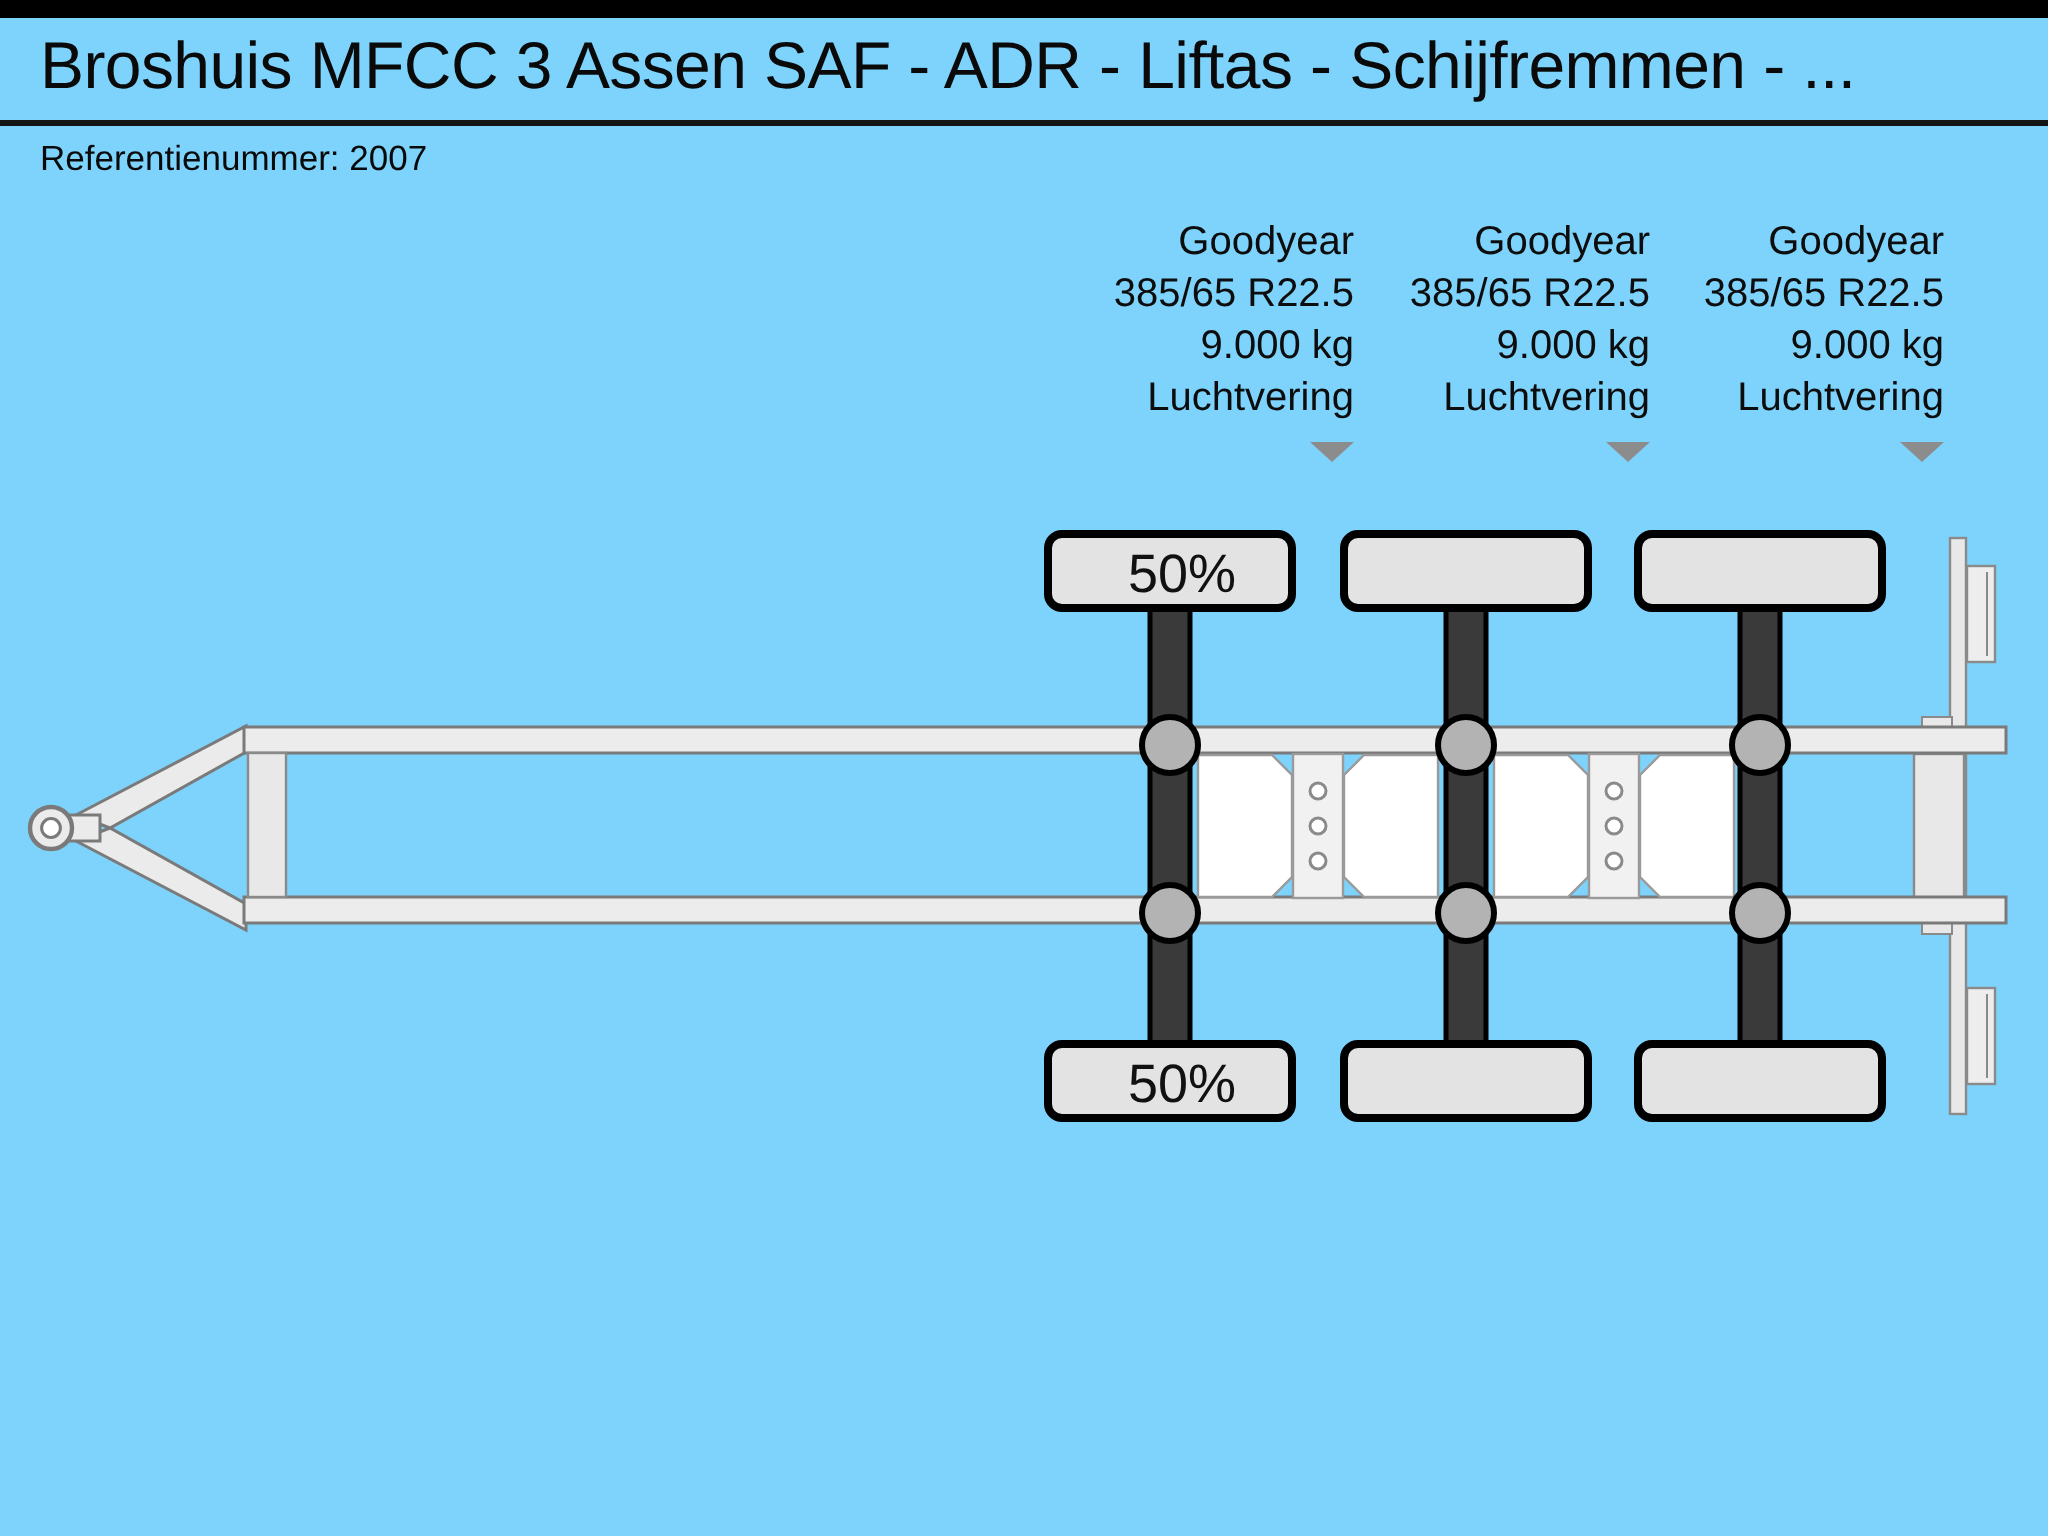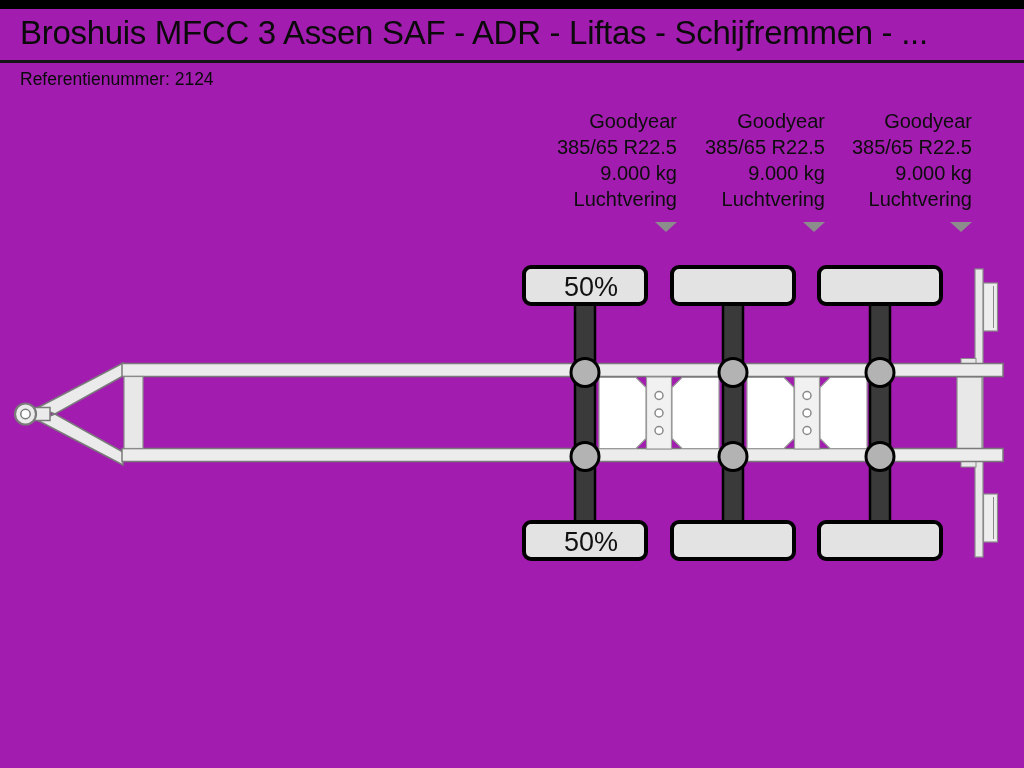--- a/index.html
+++ b/index.html
@@ -1,16 +1,16 @@
 <!DOCTYPE html>
 <html><head>
 <meta charset="utf-8">
 <style>
   html,body{margin:0;padding:0;background:#ffffff;}
-  .page{position:relative;width:1024px;height:768px;background:#a21caf;overflow:hidden;
+  .page{position:relative;width:1024px;height:768px;background:#7dd3fc;overflow:hidden;
         font-family:"Liberation Sans",sans-serif;color:#0a0a0a;}
   .top-bar{position:absolute;left:0;top:0;width:1024px;height:9px;background:#000000;}
   .title{position:absolute;left:20px;top:14px;width:1000px;font-size:33px;line-height:38px;
          font-weight:400;letter-spacing:-0.3px;white-space:nowrap;color:#0a0a0a;}
   .divider{position:absolute;left:0;top:60px;width:1024px;height:3px;background:#151515;}
   .ref-line{position:absolute;left:20px;top:69px;font-size:17.5px;line-height:20px;color:#0a0a0a;}
   .spec-col{position:absolute;top:108px;width:184px;text-align:right;font-size:20px;
             line-height:26px;color:#0d0d0d;}
   .col-1{left:493px}.col-2{left:641px}.col-3{left:788px}
   .arrow-down{display:inline-block;width:0;height:0;border-left:11px solid transparent;
@@ -24,21 +24,21 @@
 <div class="page">
 
   <div class="top-bar"></div>
 
   <div class="title">Broshuis MFCC 3 Assen SAF - ADR - Liftas - Schijfremmen - ...</div>
 
   <div class="divider"></div>
 
   <div class="ref-line">
     <span>Referentienummer:</span>
-    <span>2124</span>
+    <span>2007</span>
   </div>
 
   <div class="spec-col col-1">
     <div>Goodyear</div>
     <div>385/65 R22.5</div>
     <div>9.000 kg</div>
     <div>Luchtvering</div>
     <span class="arrow-down"></span>
   </div>
   <div class="spec-col col-2">

